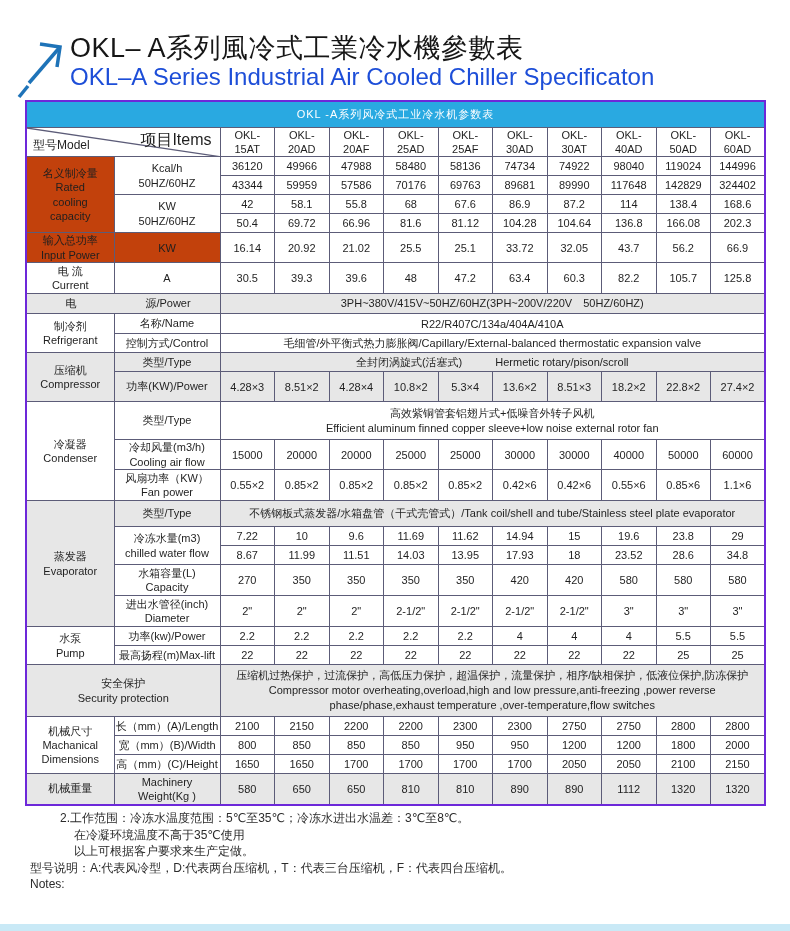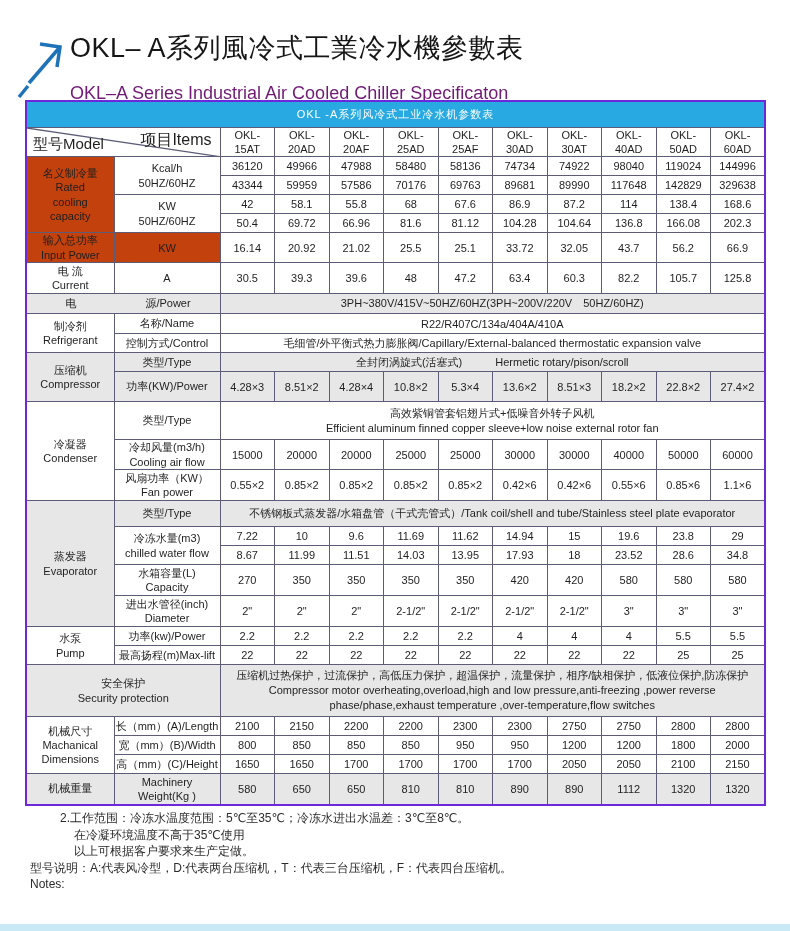--- a/index.html
+++ b/index.html
@@ -3,40 +3,40 @@
 <meta charset="utf-8">
 <style>
   html,body{margin:0;padding:0}
   body{width:790px;height:931px;background:#ffffff;position:relative;
        font-family:"Liberation Sans","DejaVu Sans",sans-serif;color:#1f1f1f;overflow:hidden}
   
   .hdr{position:absolute;left:14px;top:32px}
   .logo{position:absolute;left:2px;top:6px;width:50px;height:62px}
   .titles{margin-left:56px}
   .title-cn{font-size:27px;font-weight:normal;letter-spacing:.5px;color:#161616;line-height:32px}
-  .title-en{font-size:18px;color:#701a75;line-height:26px;margin-top:16px}
+  .title-en{font-size:24px;color:#1d4ed8;line-height:26px;margin-top:0}
   
   table.tbl{position:absolute;left:25px;top:100px;width:741px;border-collapse:collapse;
             table-layout:fixed;border:2px solid #6d28d9}
   .tbl td,.tbl th{border:1px solid #5c5c78;text-align:center;vertical-align:middle;
                   font-size:11px;padding:0 1px;font-weight:normal;overflow:hidden}
   .titlebar{background:#29a9e1;color:#ffffff;font-size:17px;font-weight:bold;letter-spacing:1px}
   .r20{height:20px}.r19{height:19px}.r26{height:26px}.r27{height:27px}
   .r30{height:30px}.r31{height:31px}.r38{height:38px}.r52{height:52px}
   .g{background:#c2410c}
   tr.gray td{background:#e7e7e7}
   .pre{white-space:pre-line;line-height:1.3}
   .lbl{font-size:11.5px}
   .item{font-size:11px}
   .spanv{font-size:11.5px}
   .small{font-size:11px;line-height:1.35}
   
   .corner{position:relative;padding:0}
   .corner svg{position:absolute;left:0;top:0;width:100%;height:100%}
-  .c-model{position:absolute;left:6px;bottom:2px;font-size:15px}
+  .c-model{position:absolute;left:6px;bottom:2px;font-size:12px}
   .c-items{position:absolute;right:8px;top:2px;font-size:16px}
   
   .notes{position:absolute;left:30px;top:810px;font-size:12px;line-height:16.5px;color:#2b2b2b;width:740px}
   .ind1{margin-left:30px}
   .ind2{margin-left:44px}
   .bottom-bar{position:absolute;left:0;bottom:0;width:790px;height:7px;background:#c9e9f6}
 </style>
 </head>
 <body>
 
@@ -114,21 +114,21 @@
   <tr class="r19">
     <td class="v">43344</td>
         <td class="v">59959</td>
         <td class="v">57586</td>
         <td class="v">70176</td>
         <td class="v">69763</td>
         <td class="v">89681</td>
         <td class="v">89990</td>
         <td class="v">117648</td>
         <td class="v">142829</td>
-        <td class="v">329638</td>
+        <td class="v">324402</td>
   </tr>
   <tr class="r19">
     <td class="item pre" rowspan="2">KW
 50HZ/60HZ</td>
     <td class="v">42</td>
         <td class="v">58.1</td>
         <td class="v">55.8</td>
         <td class="v">68</td>
         <td class="v">67.6</td>
         <td class="v">86.9</td>

